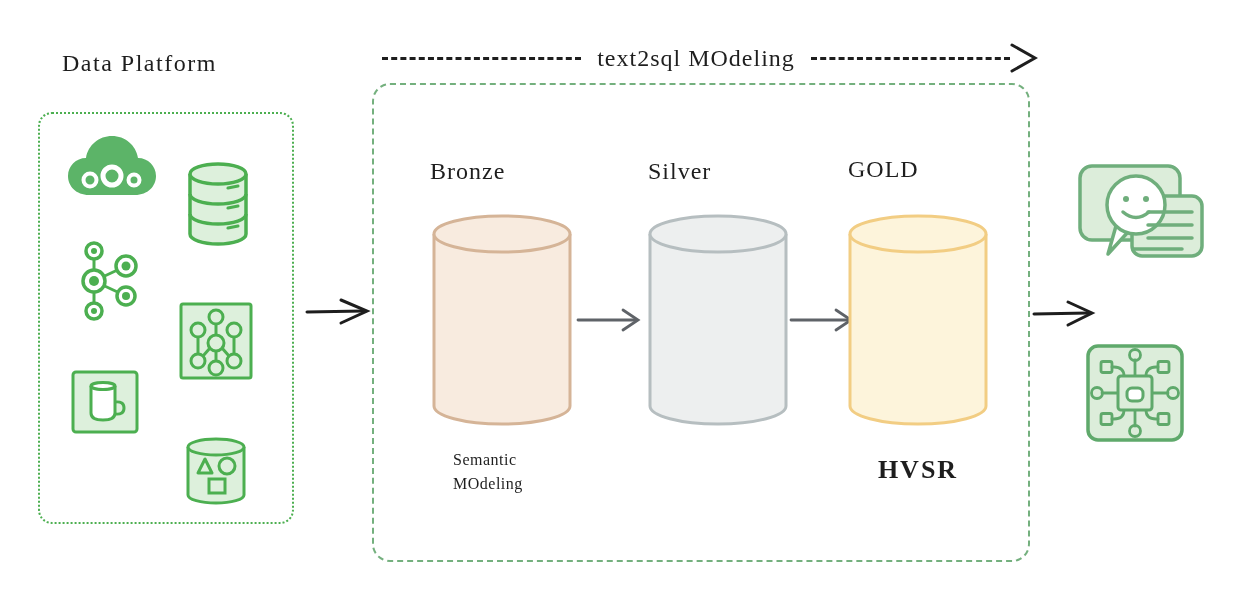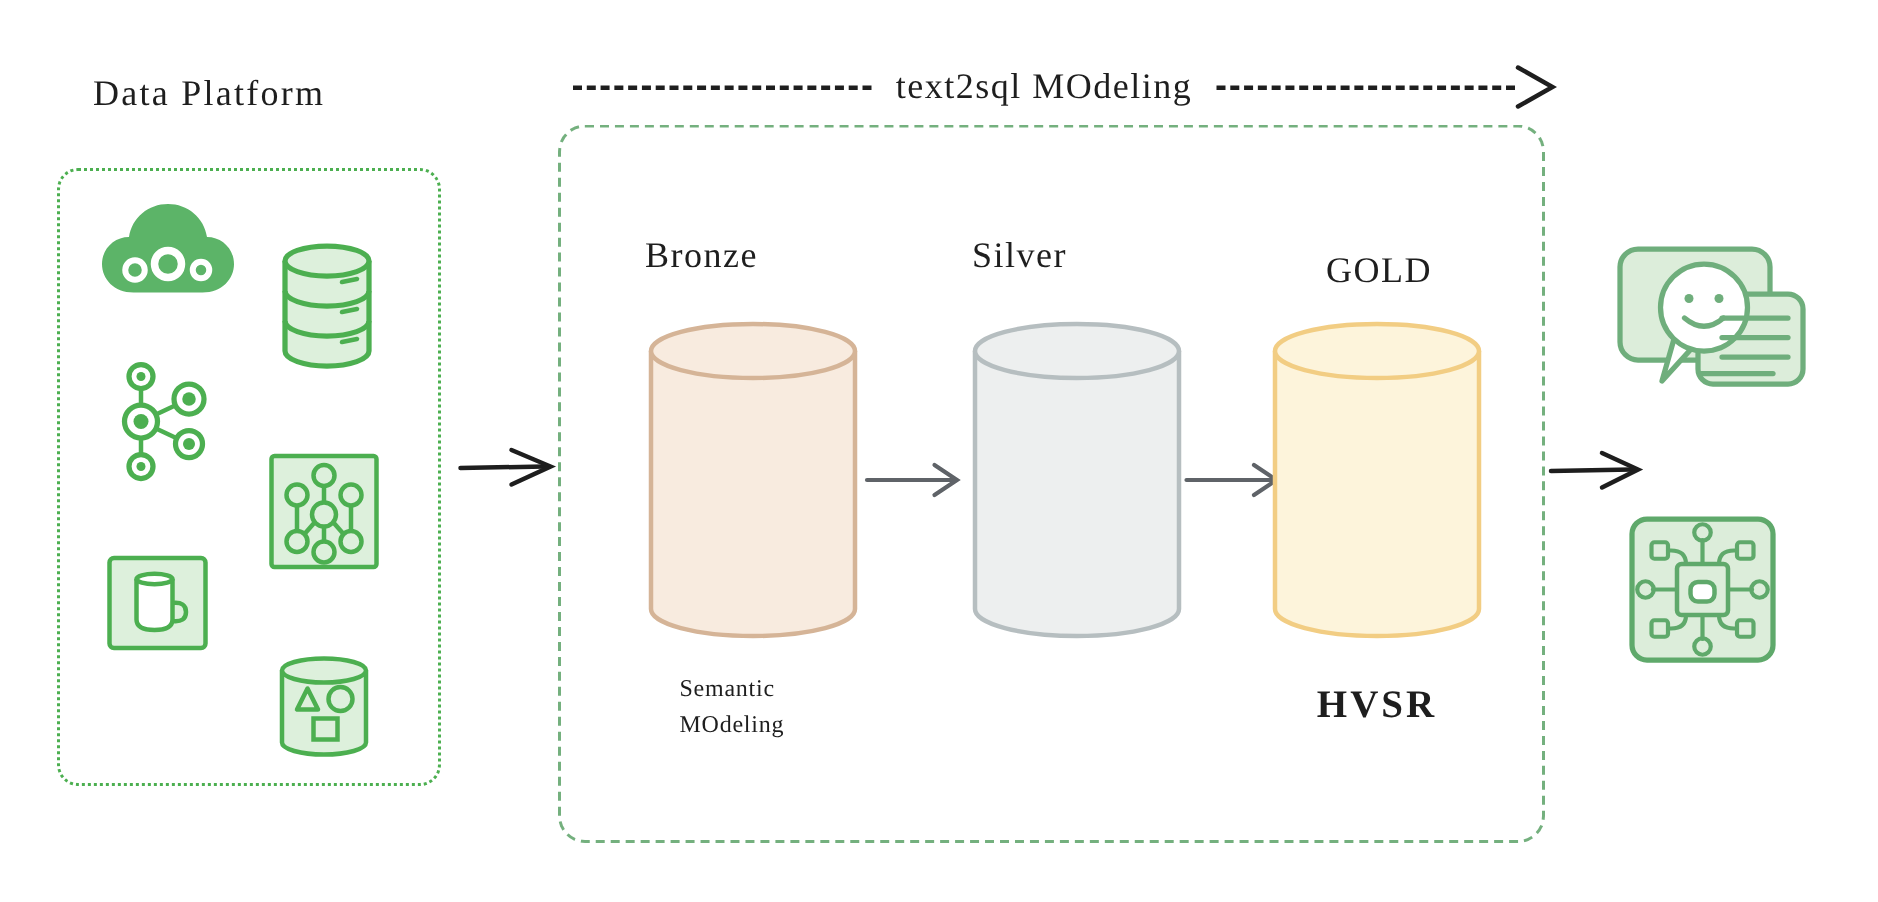--- a/index.html
+++ b/index.html
@@ -149,21 +149,21 @@
     <ellipse cx="70" cy="22" rx="68" ry="18" stroke-width="3" fill="#edefef" stroke="#b6bec0"></ellipse>
   </svg>
 
   <svg class="abs" style="left:788px; top:306px;" width="70" height="28" viewBox="0 0 70 28">
     <g stroke="#5f6368" stroke-width="2.8" stroke-linecap="round" fill="none">
       <path d="M3,14 L60,14"></path>
       <path d="M48,4 L63,14 L48,24"></path>
     </g>
   </svg>
 
-  <div class="abs hand stage-title" style="left:884px; top:156px;margin-top:12px;">GOLD</div>
+  <div class="abs hand stage-title" style="left:848px; top:156px;">GOLD</div>
   <svg class="abs" style="left:848px; top:212px;" width="140" height="216" viewBox="0 0 140 216">
     <path d="M2,22 L2,194 A68,18 0 0 0 138,194 L138,22" stroke-width="3" fill="#fdf4db" stroke="#f2cd83"></path>
     <ellipse cx="70" cy="22" rx="68" ry="18" stroke-width="3" fill="#fdf4db" stroke="#f2cd83"></ellipse>
   </svg>
   <div class="abs hand caption-gold" style="left:848px; top:455px;">HVSR</div>
 
   <svg class="abs" style="left:1032px; top:298px;" width="70" height="32" viewBox="0 0 70 32">
     <g stroke="#1e1e1e" stroke-width="3" stroke-linecap="round" fill="none">
       <path d="M2,16 L56,15"></path>
       <path d="M36,4 L60,15 L36,27"></path>

